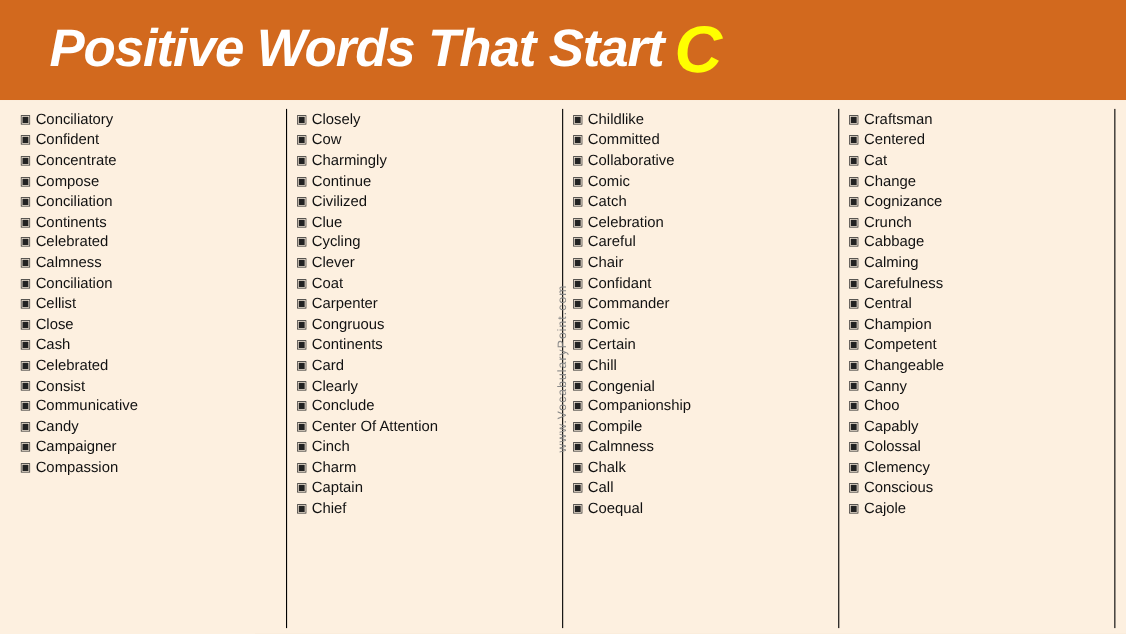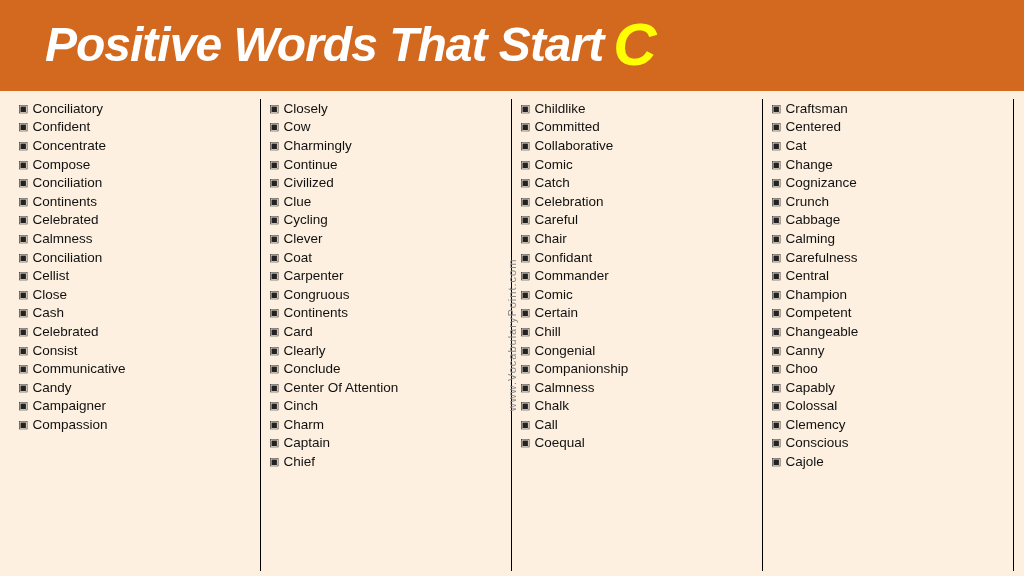--- a/index.html
+++ b/index.html
@@ -134,20 +134,21 @@
       <div class="word-item">Celebration</div>
       <div class="word-item">Careful</div>
       <div class="word-item">Chair</div>
       <div class="word-item">Confidant</div>
       <div class="word-item">Commander</div>
       <div class="word-item">Comic</div>
       <div class="word-item">Certain</div>
       <div class="word-item">Chill</div>
       <div class="word-item">Congenial</div>
       <div class="word-item">Companionship</div>
+      <div class="word-item">Compile</div>
       <div class="word-item">Calmness</div>
       <div class="word-item">Chalk</div>
       <div class="word-item">Call</div>
       <div class="word-item">Coequal</div>
     </div>
   <div class="column" id="col3">
       <div class="word-item">Craftsman</div>
       <div class="word-item">Centered</div>
       <div class="word-item">Cat</div>
       <div class="word-item">Change</div>

